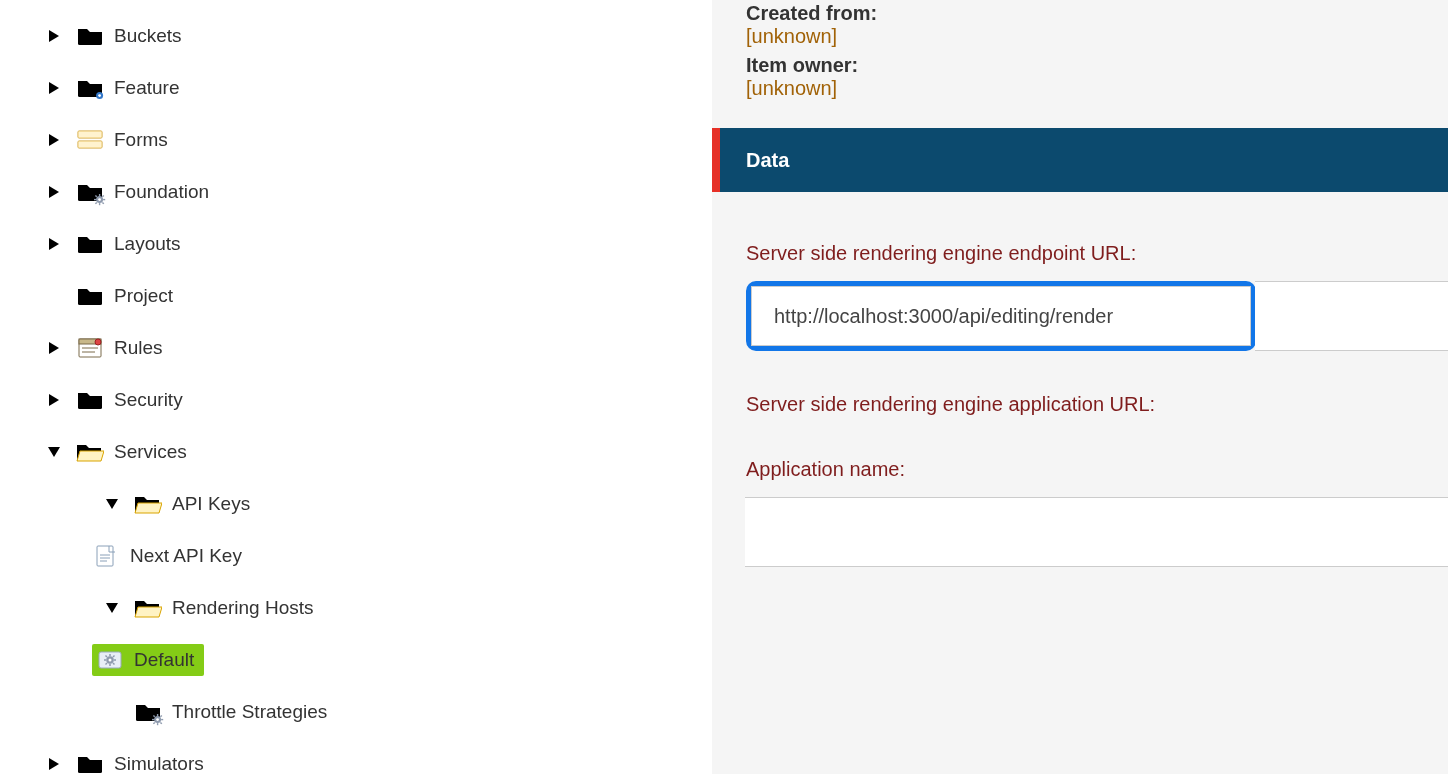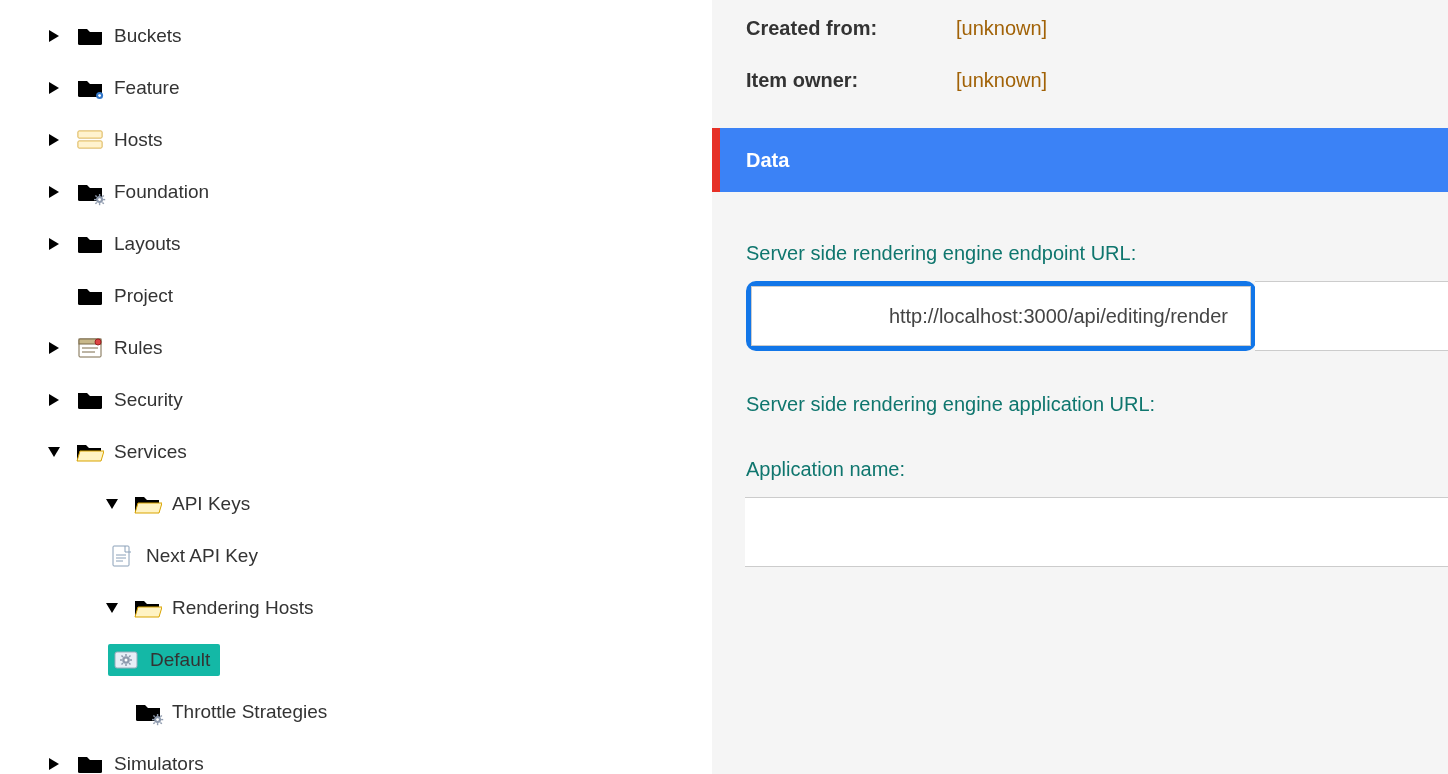--- a/index.html
+++ b/index.html
@@ -18,51 +18,50 @@
   .scrollbar-thumb { position:absolute; left:714px; top:364px; width:20px; height:262px; background:#c6c6c6; border-radius:2px; }
 
   
   .tree-row { display:flex; align-items:center; height:52px; padding-left:0; cursor:default; user-select:none; }
   .tree-row .toggle { width:44px; display:flex; justify-content:center; align-items:center; color:#000; }
   .tree-row .spacer-toggle { width:44px; }
   .tree-row .icon   { width:28px; height:24px; display:flex; justify-content:center; align-items:center; margin-right:10px; }
   .tree-row .label  { color:#333; }
   .depth-0 { padding-left: 32px; }
   .depth-1 { padding-left: 90px; }
-  .depth-2 { padding-left: 64px; }
-  .sel-box { display:inline-flex; align-items:center; background:#14b8a6; padding:4px 10px 4px 4px; border-radius:2px; }
+  .depth-2 { padding-left: 48px; }
+  .sel-box { display:inline-flex; align-items:center; background:#84cc16; padding:4px 10px 4px 4px; border-radius:2px; }
 
   
   .tri-right { width:0; height:0; border-top:6px solid transparent; border-bottom:6px solid transparent; border-left:10px solid #000; }
   .tri-down  { width:0; height:0; border-left:6px solid transparent; border-right:6px solid transparent; border-top:10px solid #000; }
 
   
   .meta { padding: 2px 0 22px 34px; }
-  .meta-row { display:flex; align-items:center; height:52px; }
+  .meta-row { display:flex; align-items:flex-start; height:52px;flex-direction:column; }
   .meta-label { width:210px; font-weight:700; font-size:20px; color:#333; }
   .meta-value { color:#a16207; font-size:20px; }
 
   .section-header {
     display:flex; align-items:center; height:64px;
-    background:#3b82f6; color:#fff; font-weight:700; font-size:20px;
+    background:#0c4a6e; color:#fff; font-weight:700; font-size:20px;
     border-left:8px solid #e63027; padding-left:26px;
   }
 
   .fields { padding: 50px 0 0 34px; }
   .field-block { margin-bottom: 42px; }
-  .field-label { font-size:20px; color:#0f766e; margin-bottom:16px; }
+  .field-label { font-size:20px; color:#7f1d1d; margin-bottom:16px; }
   .input-wrap { display:inline-block; border:5px solid #1276e8; border-radius:10px; padding:0; }
   .input-wrap.w1 { width:510px; }
   .input-wrap.w2 { width:290px; }
   .input-wrap.w3 { width:268px; }
   .text-input {
     width:100%; height:60px; border:1px solid #ccc;
     font-size:20px; color:#444; padding:0 22px; outline:none;
     font-family: inherit;
-    text-align: right;
   }
   .text-input.spellmark { text-decoration: underline wavy #d33; text-decoration-skip-ink: none; }
   .field-row { display:flex; align-items:stretch; }
   .field-row .trail {
     flex:1; border-top:1px solid #ccc; border-bottom:1px solid #ccc; background:#fff; height:70px; margin-left:-1px;
   }
 
 </style>
 </head>
 <body>
@@ -156,21 +155,21 @@
 
     <div class="tree-row depth-0">
       <span class="toggle">
           <span class="tri-right"></span>
         </span>
       <span class="icon">
           <svg width="26" height="24">
             <use href="#forms-shape"></use>
           </svg>
         </span>
-      <span class="label">Hosts</span>
+      <span class="label">Forms</span>
     </div>
 
     <div class="tree-row depth-0">
       <span class="toggle">
           <span class="tri-right"></span>
         </span>
       <span class="icon" style="position:relative">
         <svg class="folder-svg" width="26" height="24">
             <use href="#folder-shape"></use>
           </svg>

